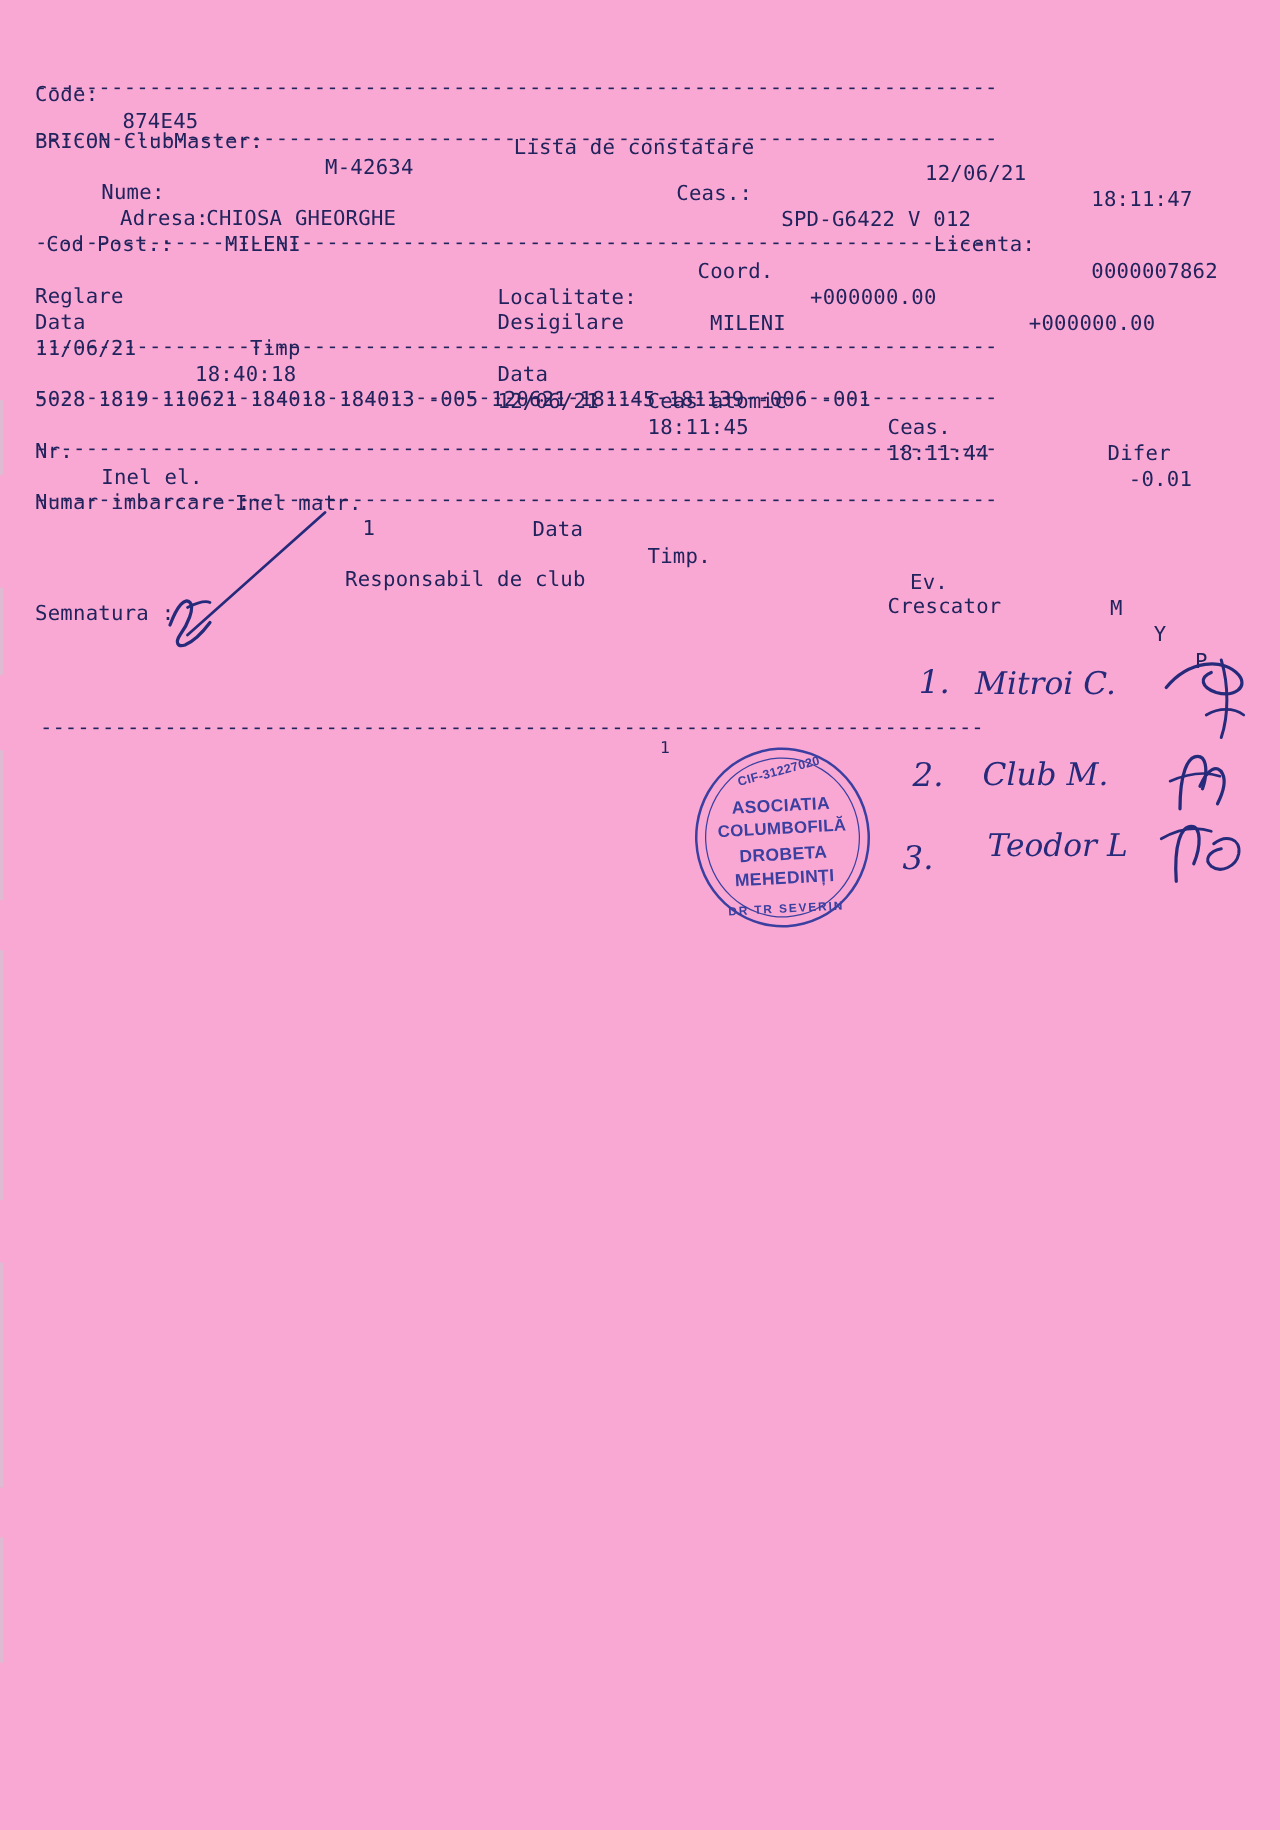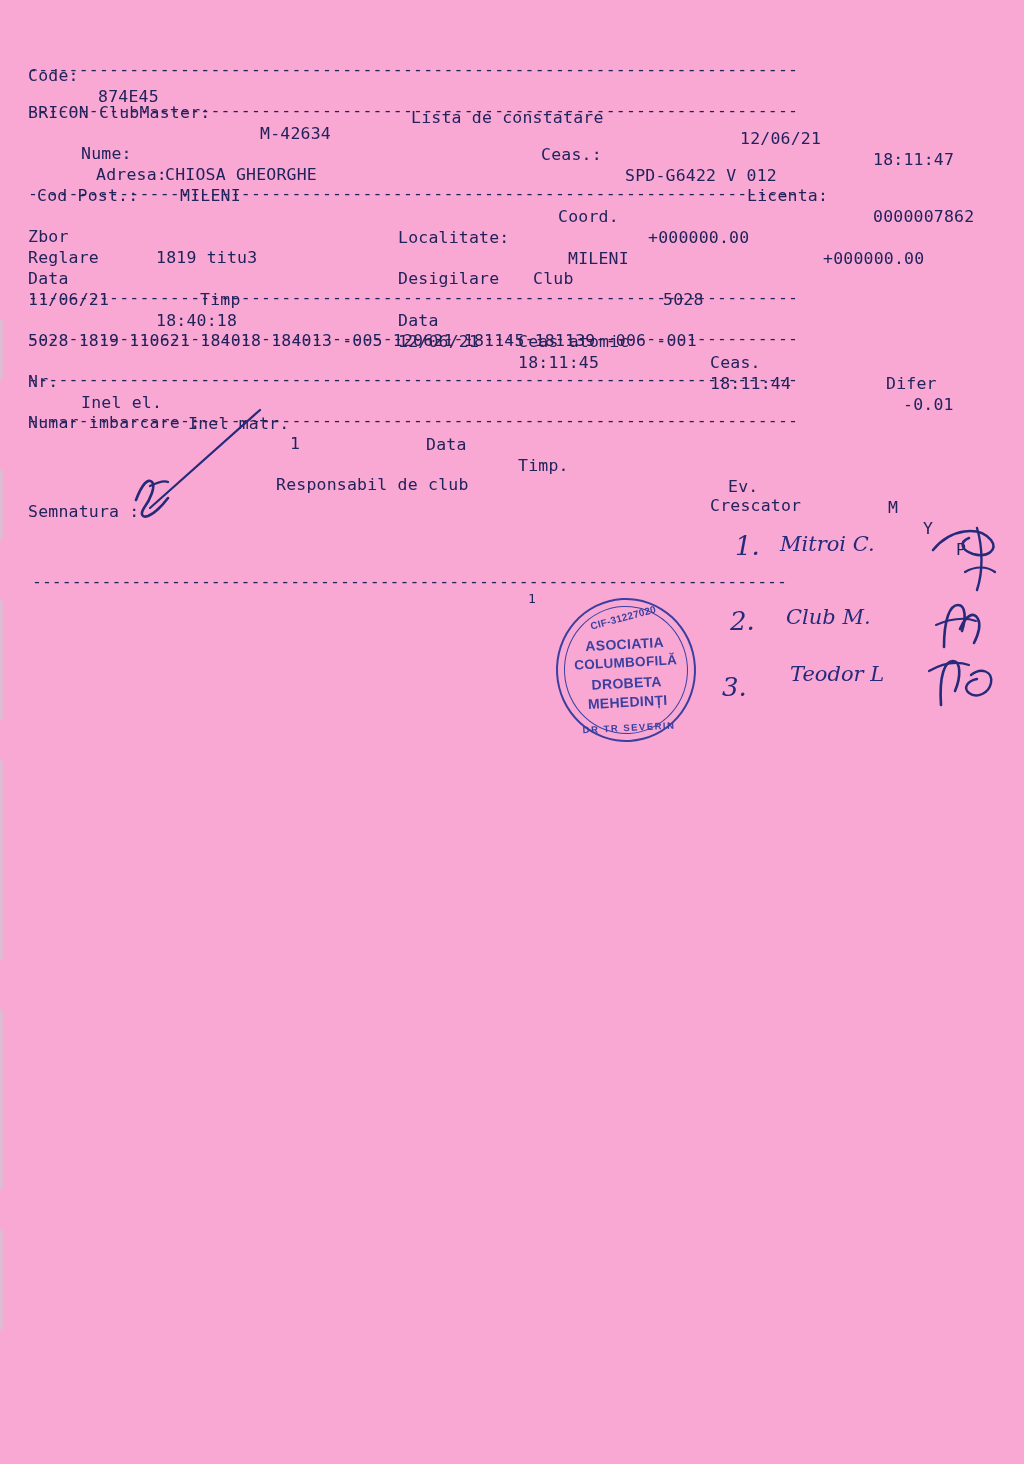--- a/index.html
+++ b/index.html
@@ -126,21 +126,21 @@
     white-space: nowrap;
     font-size: 16.5px;
     color: #21235c;
   }
 
   .sig-num {
     font-size: 26px;
     font-style: italic;
   }
   .sig-name {
-    font-size: 21px;
+    font-size: 25px;
     font-style: italic;
   }
   .scribble { position: absolute; }
 </style>
 </head>
 <body>
 
 <div class="page">
 
   <div class="edge-mark" style="top:320px;height:60px;"></div>
@@ -192,26 +192,20 @@
       <span class="abs" style="left:9px;">Cod Post.:</span>
       <span class="abs" style="left:160px;"></span>
       <span class="abs" style="left:370px;">Localitate:</span>
       <span class="abs" style="left:540px;">MILENI</span>
     </div>
 
     <div class="sep">
         <span>----------------------------------------------------------------------------</span>
       </div>
 
-    <div class="row">
-      <span class="abs" style="left:0px;">Zbor</span>
-      <span class="abs" style="left:128px;">1819 titu3</span>
-      <span class="abs" style="left:505px;">Club</span>
-      <span class="abs" style="left:635px;">5028</span>
-    </div>
     <div class="row">
       <span class="abs" style="left:0px;">Reglare</span>
       <span class="abs" style="left:370px;">Desigilare</span>
     </div>
     <div class="row">
       <span class="abs" style="left:0px;">Data</span>
       <span class="abs" style="left:128px;margin-left:44px;">Timp</span>
       <span class="abs" style="left:370px;">Data</span>
       <span class="abs" style="left:490px;">Ceas atomic</span>
       <span class="abs" style="left:682px;">Ceas.</span>

